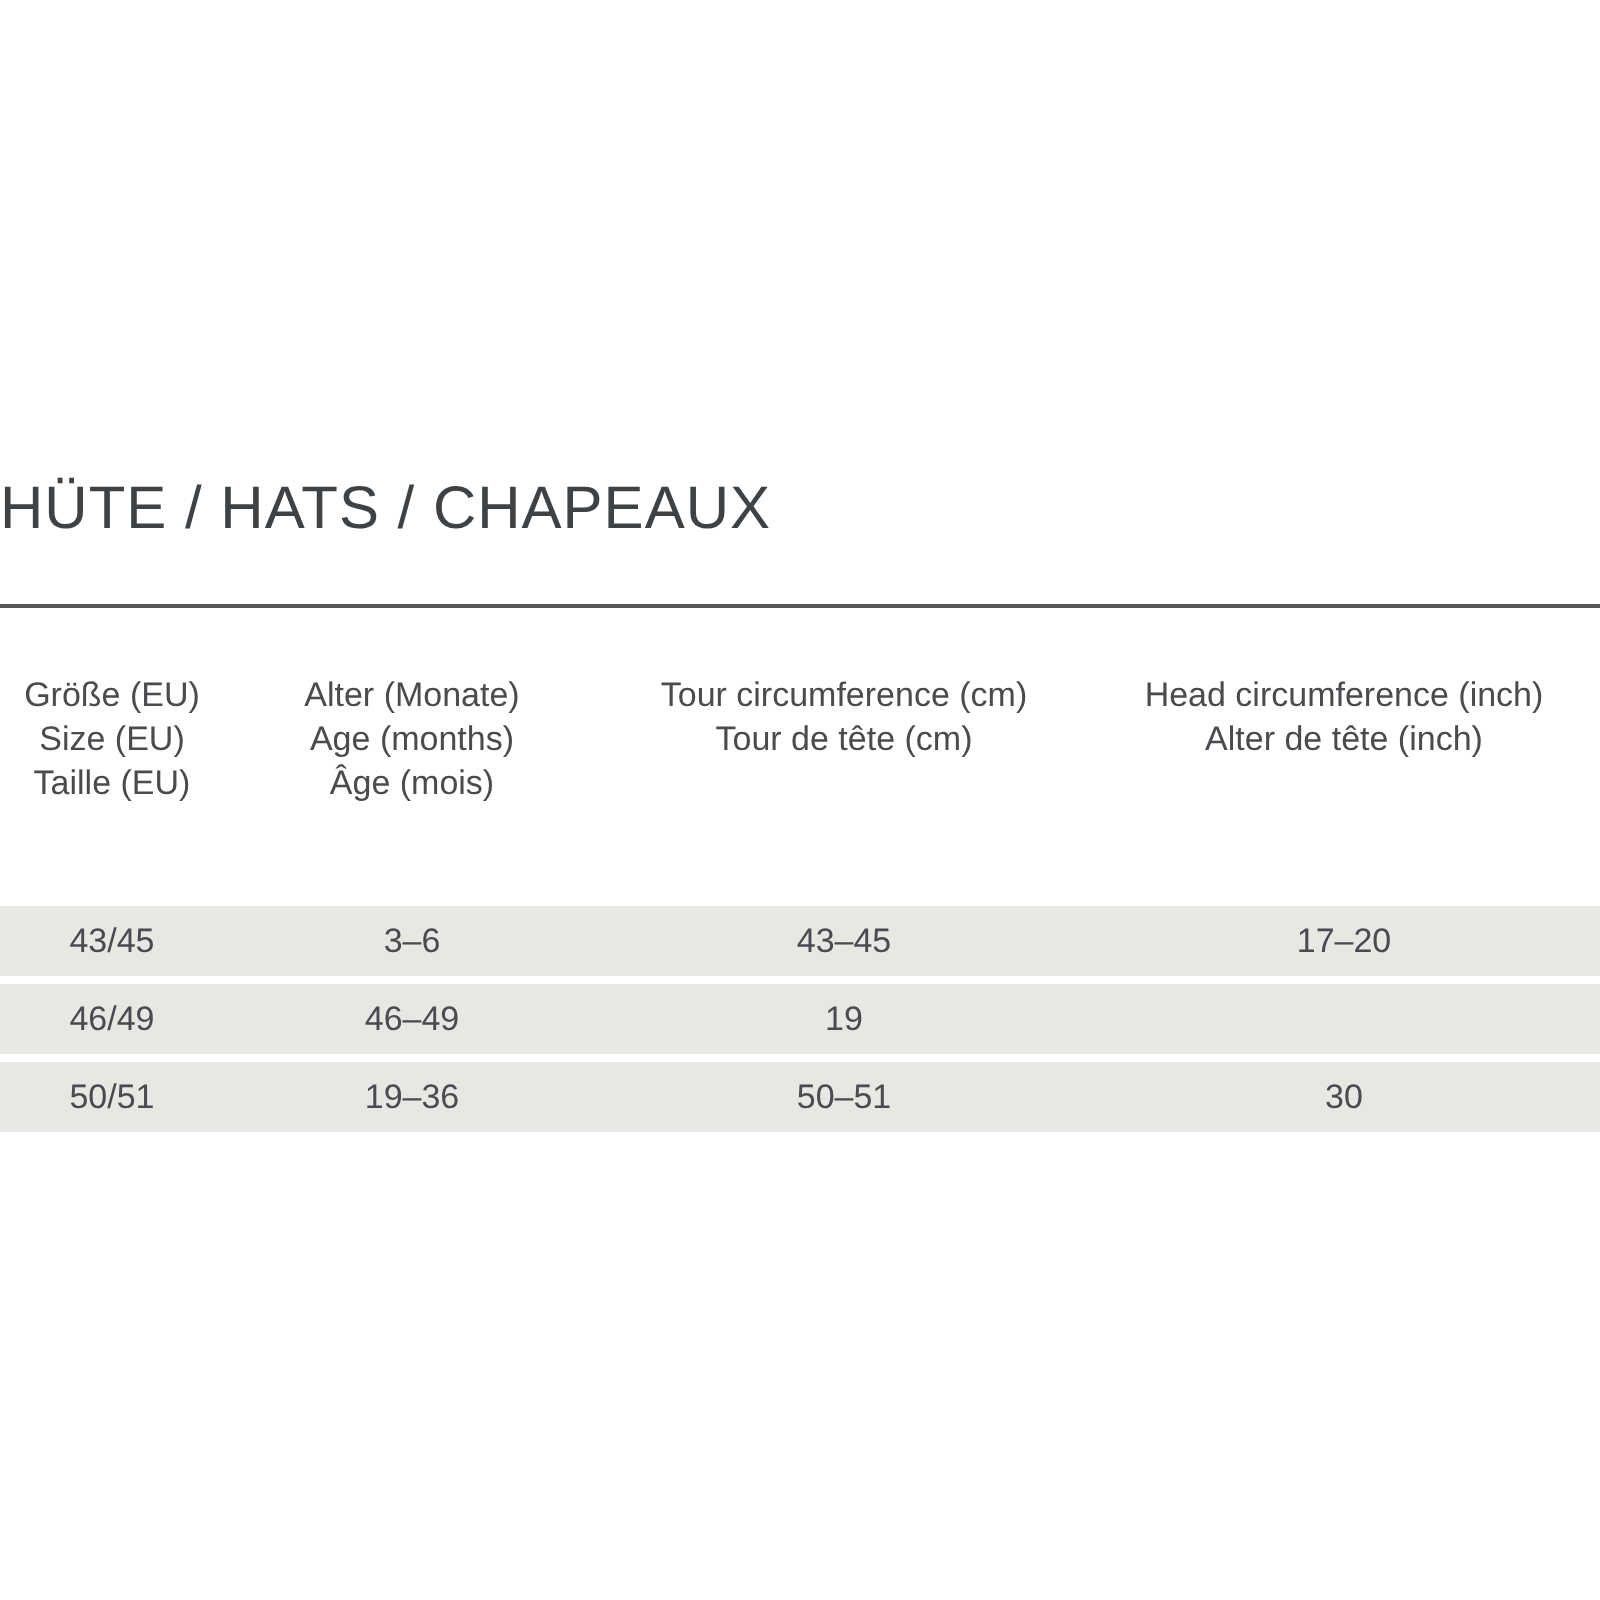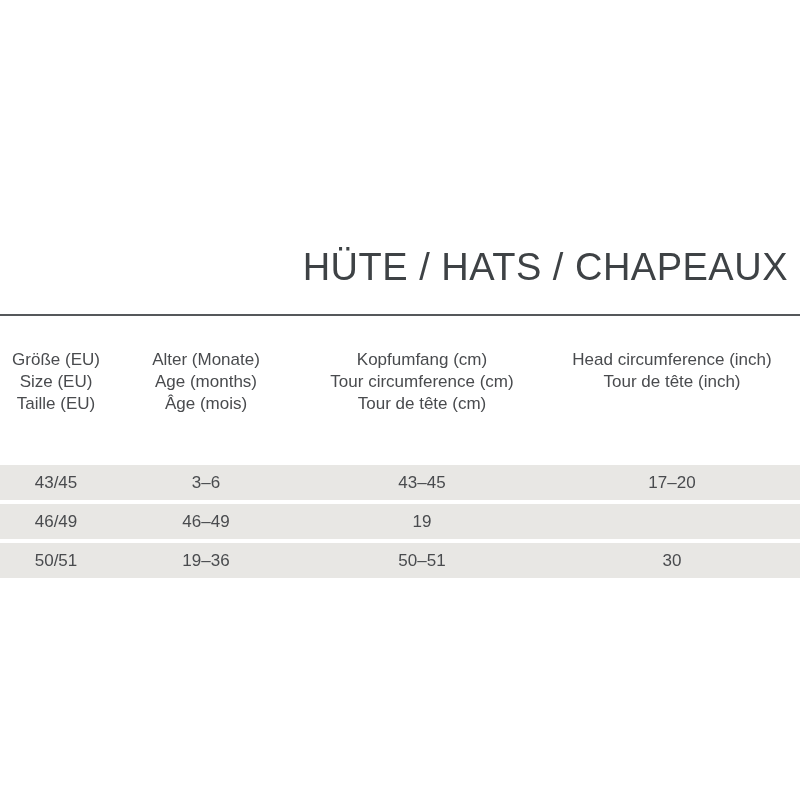--- a/index.html
+++ b/index.html
@@ -14,27 +14,27 @@
     font-family: "Liberation Sans", "DejaVu Sans", sans-serif;
     color: #47494c;
     overflow: hidden;
   }
   .page {
     position: relative;
     width: 800px;
     height: 800px;
   }
   .title {
-    margin: 12px;
+    margin: 0;
     padding-top: 237px;
-    font-size: 38px;
+    font-size: 30px;
     line-height: 36px;
     font-weight: 400;
     letter-spacing: 0.5px;
-    text-align: right;
+    text-align: left;
     color: #3e4245;
   }
   .rule {
     margin-top: 29px;
     width: 100%;
     height: 2px;
     background: #55585b;
   }
   .grid-row {
     display: grid;
@@ -82,27 +82,26 @@
         <span>Größe (EU)</span>
         <span>Size (EU)</span>
         <span>Taille (EU)</span>
       </div>
       <div class="th">
         <span>Alter (Monate)</span>
         <span>Age (months)</span>
         <span>Âge (mois)</span>
       </div>
       <div class="th">
-        <span>Kopfumfang  (cm)</span>
         <span>Tour circumference (cm)</span>
         <span>Tour de tête (cm)</span>
       </div>
       <div class="th">
         <span>Head circumference (inch)</span>
-        <span>Tour de tête (inch)</span>
+        <span>Alter de tête (inch)</span>
       </div>
     </div>
 
     <div class="tbody">
 
       <div class="grid-row tr">
         <div class="td">43/45</div>
         <div class="td">3–6</div>
         <div class="td">43–45</div>
         <div class="td">17–20</div>

